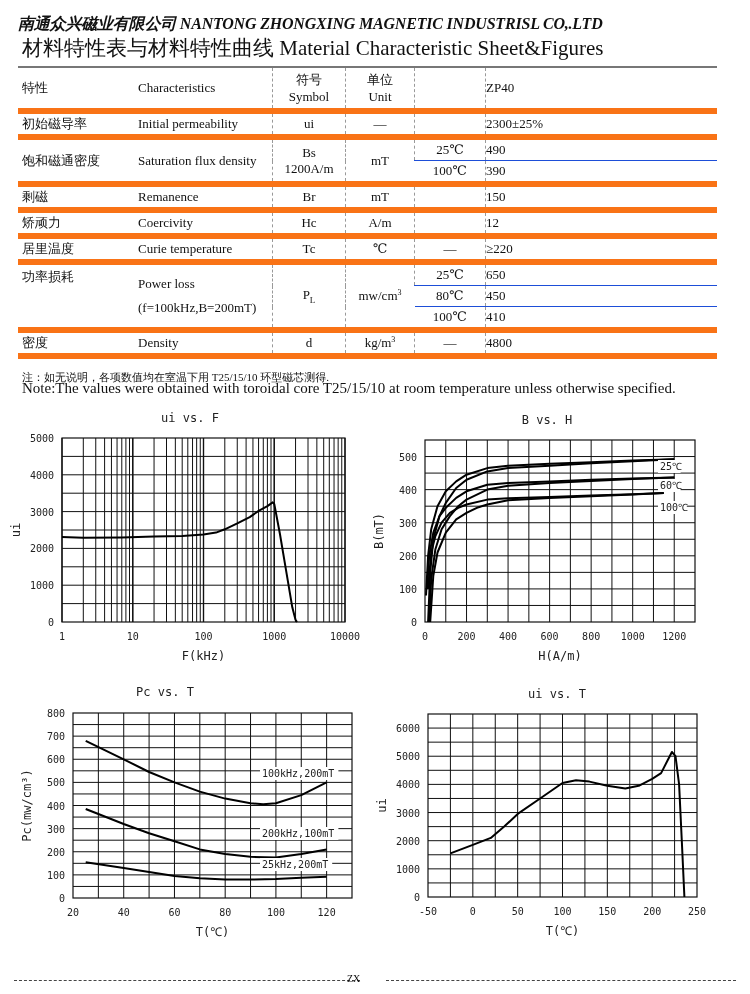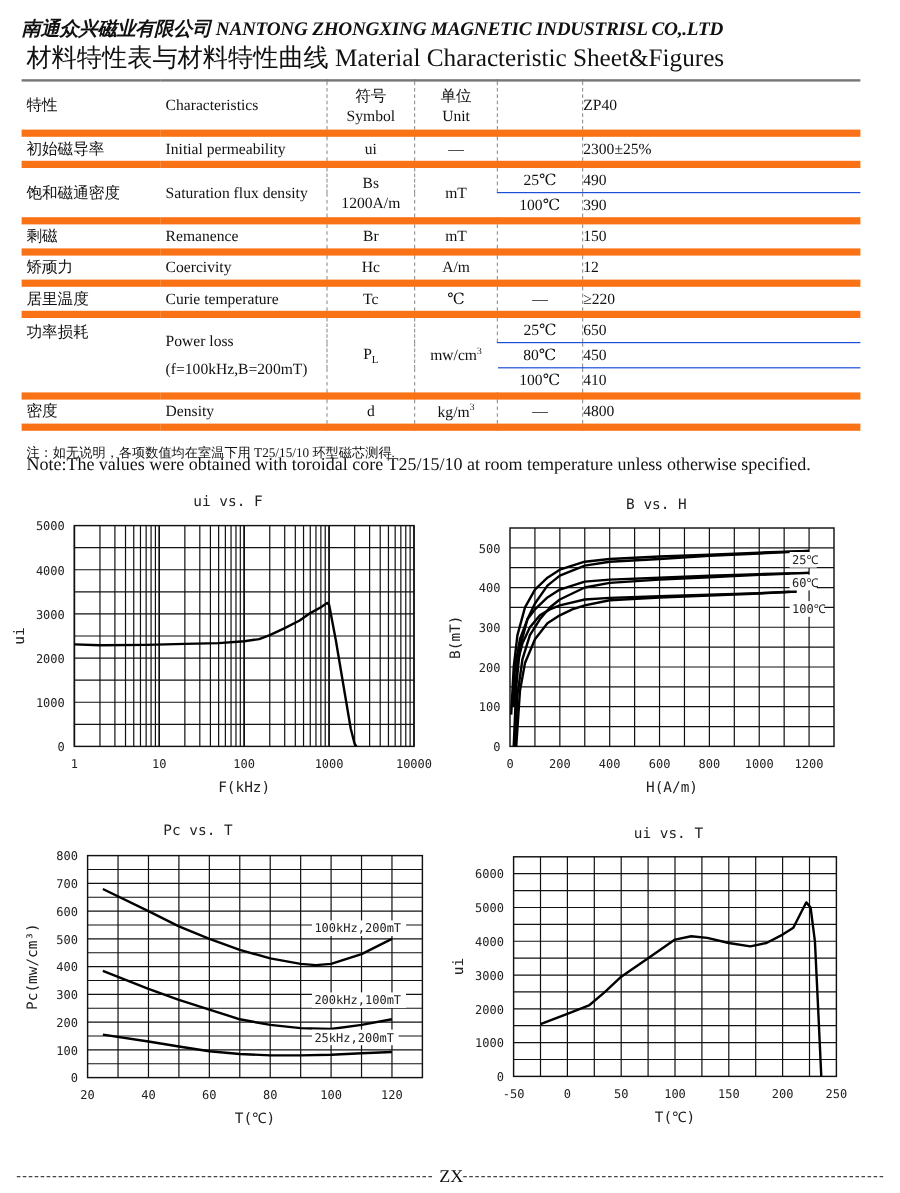--- a/index.html
+++ b/index.html
@@ -20,21 +20,21 @@
   .c4{width:70px;text-align:center;}
   .c5{text-align:left;}
   #note-cn{left:22px;top:326px;font-size:11px;white-space:nowrap;margin-top:44px;}
   #note-en{left:22px;top:347px;font-size:15px;white-space:nowrap;margin-top:33px;}
   svg.chart{position:absolute;overflow:visible;}
   svg text{font-family:"DejaVu Sans Mono","Liberation Mono",monospace;font-size:10px;fill:#222;}
   svg text.ttl{font-size:12px;}
   svg text.axl{font-size:12px;}
   #footer{left:14px;top:974px;width:722px;height:12px;}
   #footer .dash{position:absolute;top:6px;height:0;border-top:1px dashed #444;}
-  #footer .zx{position:absolute;left:352px;top:-1px;font-size:15px;}
+  #footer .zx{position:absolute;left:333px;top:-1px;font-size:10px;}
 </style>
 </head>
 <body>
 
 <div id="company" class="abs">南通众兴磁业有限公司 NANTONG ZHONGXING MAGNETIC INDUSTRISL CO,.LTD</div>
 <div id="doctitle" class="abs">材料特性表与材料特性曲线  Material Characteristic Sheet&amp;Figures</div>
 
 <table class="spec">
   <tbody>
       <tr class="top">

